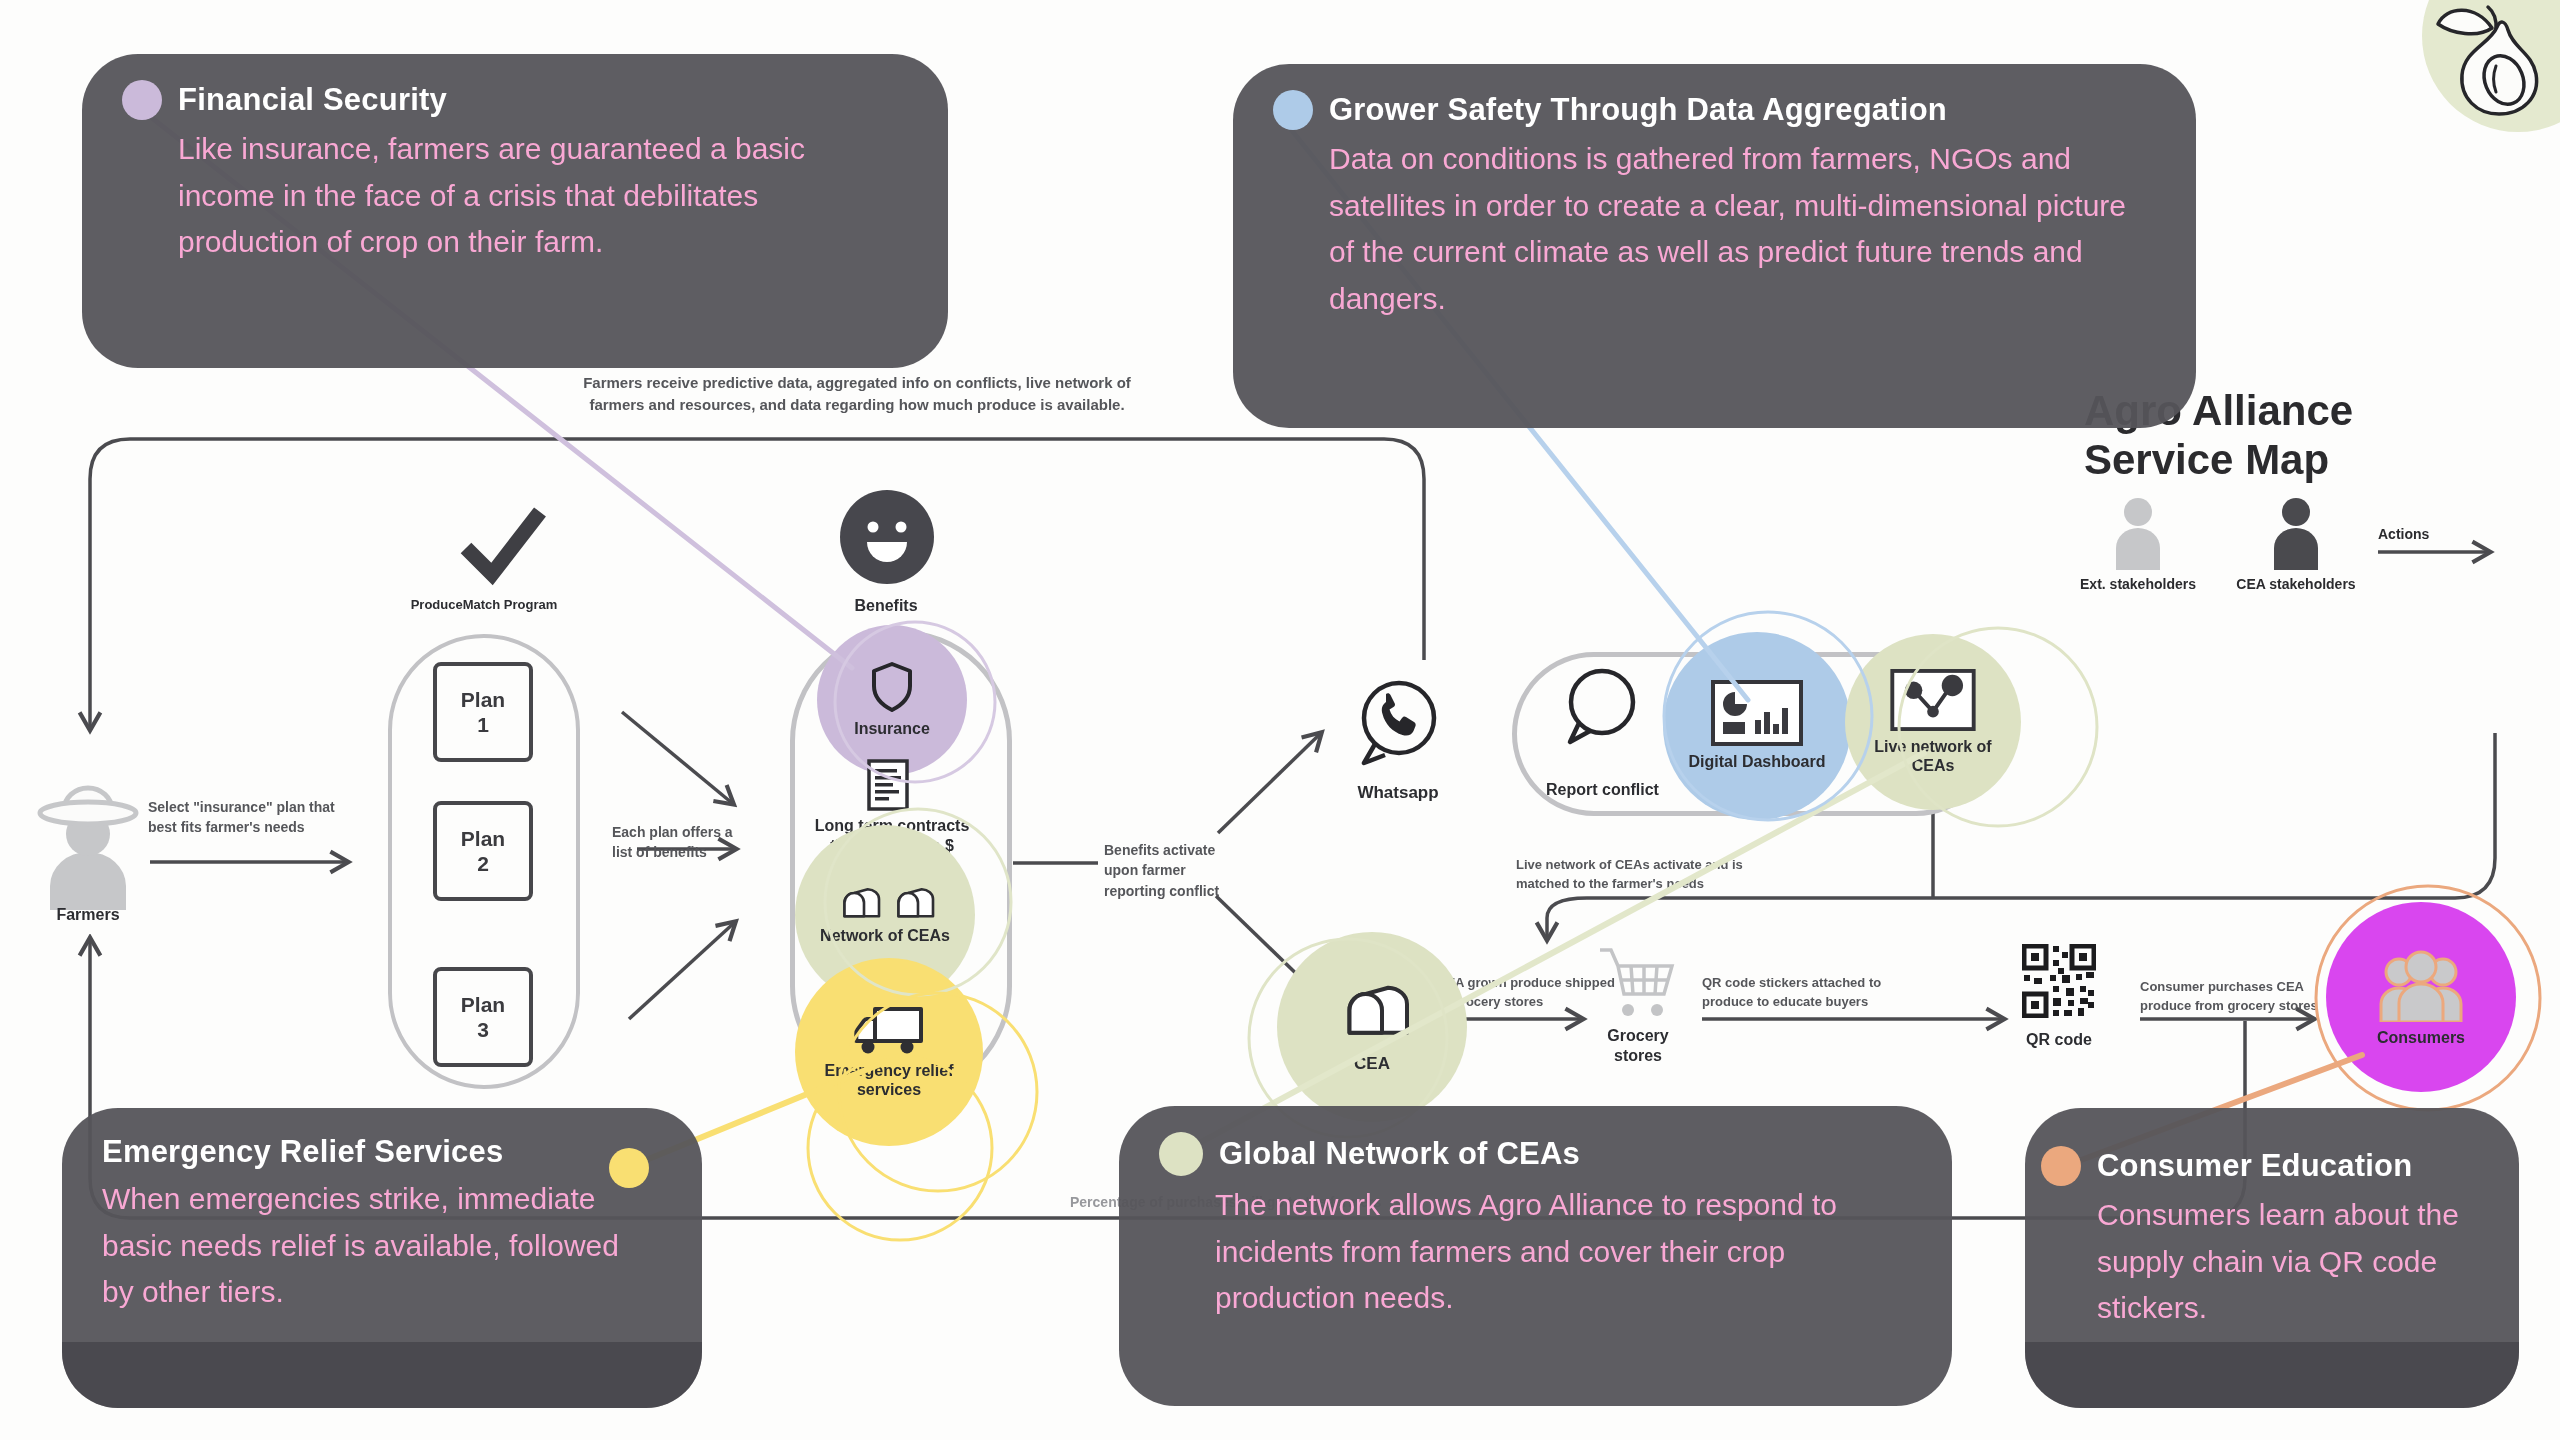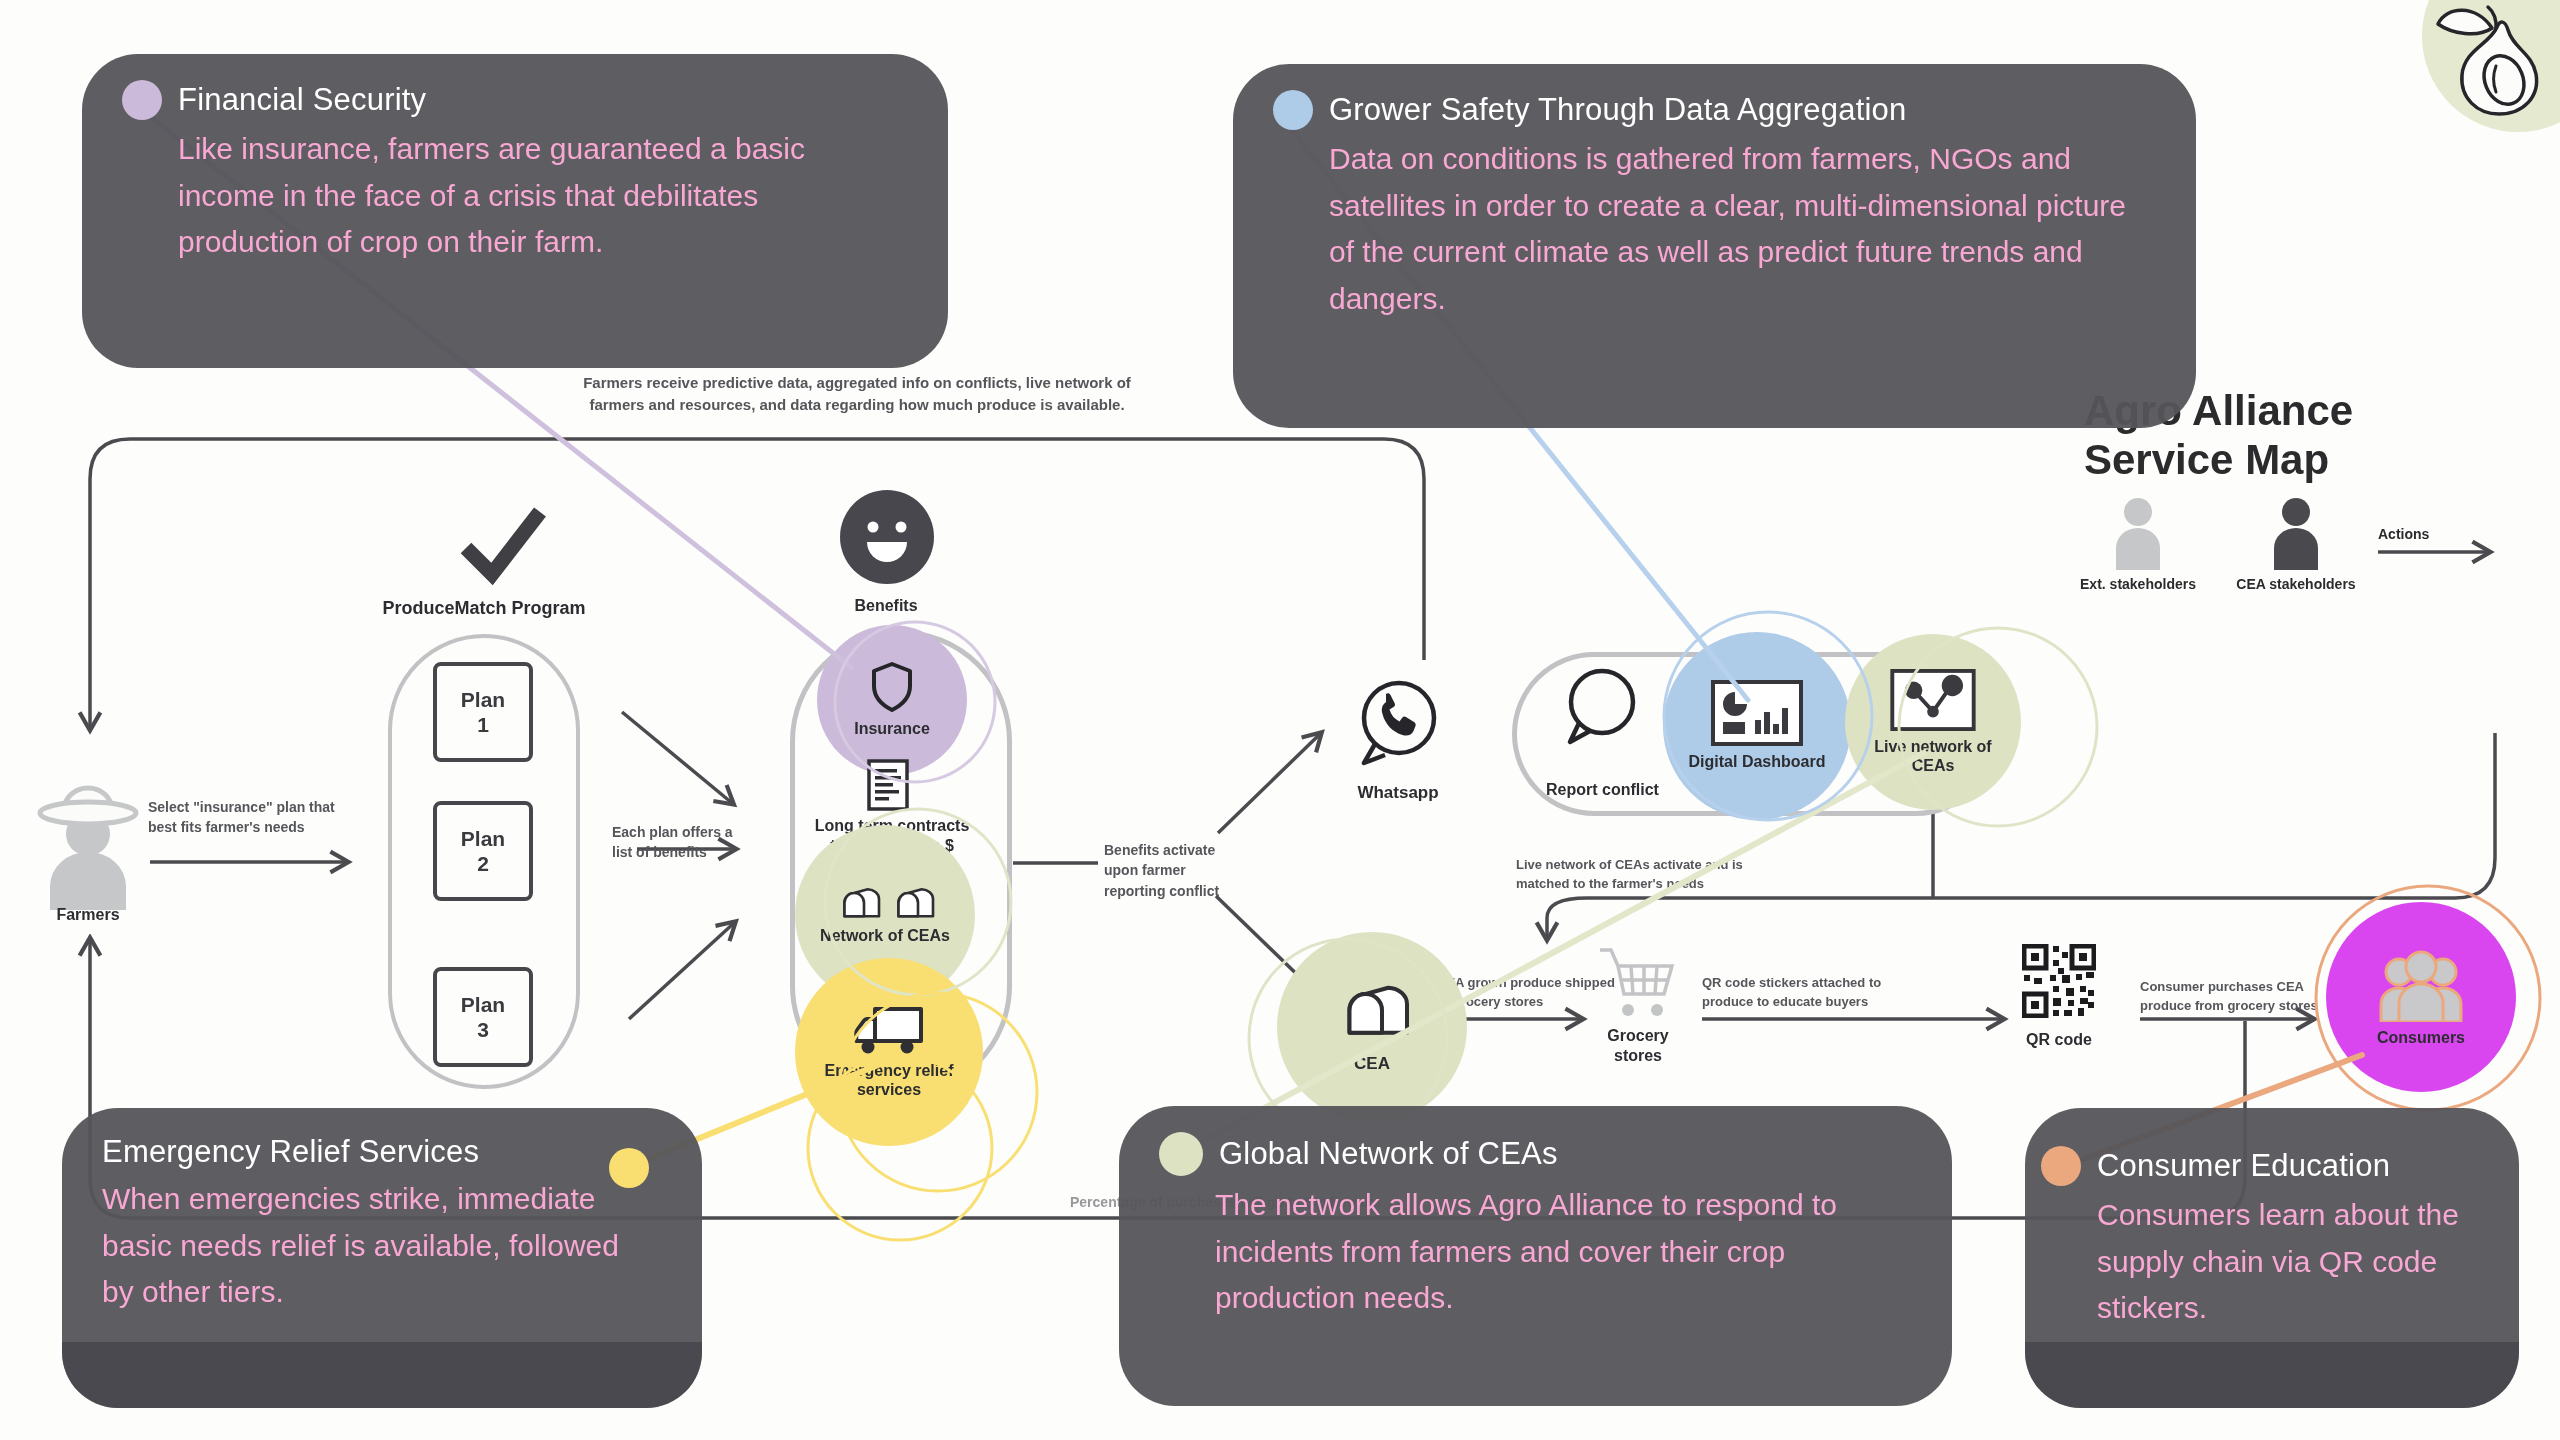--- a/index.html
+++ b/index.html
@@ -9,21 +9,21 @@
   svg{display:block;}
   .layer{position:absolute;left:0;top:0;width:2560px;height:1440px;pointer-events:none;}
   #under-lines{z-index:1;}
   .mid{z-index:2;}
   #over-lines{z-index:3;}
   .callout{position:absolute;z-index:4;background:rgba(85,84,90,0.95);border-radius:56px;
            color:#fff;box-sizing:border-box;padding:26px 40px 20px 40px;}
   .callout.band::after{content:"";position:absolute;left:0;right:0;bottom:0;height:22%;
            background:rgba(58,57,63,0.55);border-radius:0 0 56px 56px;}
   .c-title-row{display:flex;align-items:center;gap:16px;position:relative;z-index:1;}
-  .c-title{font-size:31px;font-weight:400;letter-spacing:.2px;text-align:right;}
+  .c-title{font-size:31px;font-weight:700;letter-spacing:.2px;text-align:right;}
   .c-dot{width:40px;height:40px;border-radius:50%;flex:0 0 auto;}
   .c-body{font-size:30px;font-weight:300;line-height:1.55;color:#f9a8d4;margin-top:6px;position:relative;z-index:1;}
   .indent .c-body{margin-left:56px;}
   .dot-lavender{background:#cbbada;} .dot-blue{background:#aecbe8;}
   .dot-yellow{background:#f9df72;} .dot-sage{background:#dde2c3;} .dot-orange{background:#eba87e;}
   .ann{position:absolute;font-size:14px;line-height:1.45;color:#55565a;font-weight:600;z-index:2;}
   .ann.small{font-size:13px;}
   .nlabel{position:absolute;font-size:16px;font-weight:700;color:#2c2d31;text-align:center;line-height:1.25;z-index:2;}
   .pill{position:absolute;border:4px solid #c2c2c5;border-radius:120px;box-sizing:border-box;background:transparent;z-index:2;}
   .planbox{position:absolute;width:100px;height:100px;border:4px solid #47474b;border-radius:8px;
@@ -105,21 +105,21 @@
 <div class="ann" style="left:1104px;top:840px;width:128px;">Benefits activate upon farmer reporting conflict</div>
 <div class="ann small" style="left:1516px;top:856px;width:230px;">Live network of CEAs activate and is matched to the farmer's needs</div>
 <div class="ann small" style="left:1437px;top:974px;width:178px;">CEA grown produce shipped to grocery stores</div>
 <div class="ann small" style="left:1702px;top:974px;width:190px;">QR code stickers attached to produce to educate buyers</div>
 <div class="ann small" style="left:2140px;top:978px;width:185px;">Consumer purchases CEA produce from grocery stores</div>
 <div class="ann" style="left:1070px;top:1192px;width:360px;color:#97989c;white-space:nowrap;">Percentage of purchases will go to the farmers</div>
 
 <svg class="abs mid" style="left:452px;top:492px;" width="100" height="100" viewBox="0 0 100 100">
   <path d="M14 56 L40 82 L88 20" fill="none" stroke="#3f3f44" stroke-width="15"></path>
 </svg>
-<div class="nlabel" style="left:354px;top:597px;width:260px;font-size:18px;">ProduceMatch Program</div>
+<div class="nlabel" style="left:354px;top:597px;width:260px;font-size:13px;">ProduceMatch Program</div>
 <div class="pill" style="left:388px;top:634px;width:192px;height:455px;"></div>
 <div class="planbox" style="left:433px;top:662px;">
   <span>Plan</span>
   <span>1</span>
 </div>
 <div class="planbox" style="left:433px;top:801px;">
   <span>Plan</span>
   <span>2</span>
 </div>
 <div class="planbox" style="left:433px;top:967px;">

